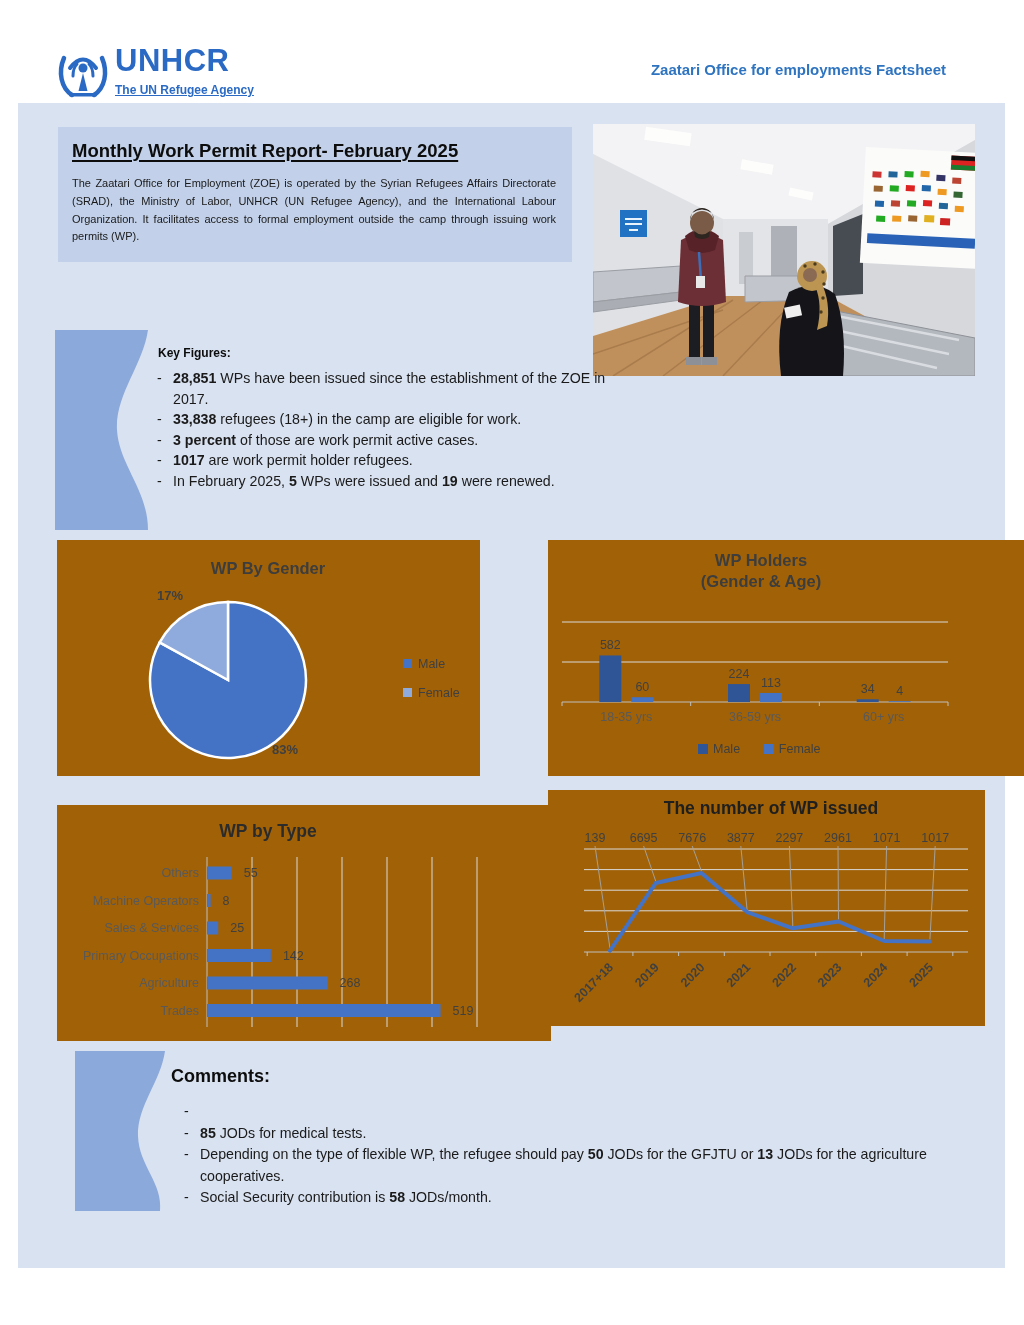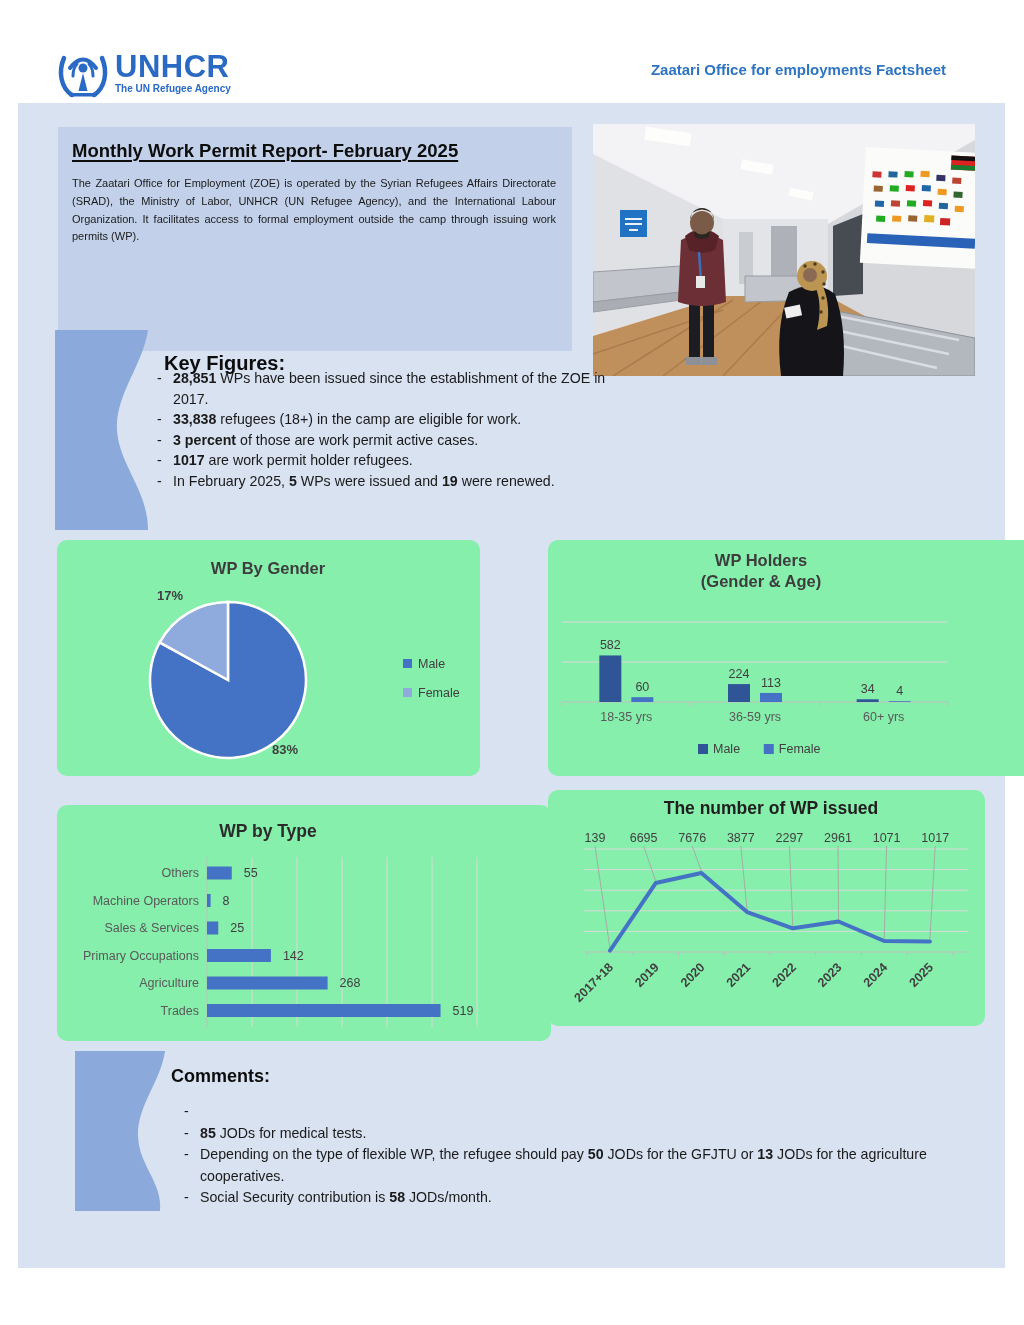--- a/index.html
+++ b/index.html
@@ -1,40 +1,40 @@
 <!DOCTYPE html>
 <html><head>
 <meta charset="utf-8">
 <style>
   html,body{margin:0;padding:0;background:#fff;}
   .page{position:relative;width:1024px;height:1325px;background:#ffffff;overflow:hidden;
         font-family:"Liberation Sans",sans-serif;color:#1a1a1a;}
   .panel{position:absolute;left:18px;top:103px;width:987px;height:1165px;background:#d9e2f1;}
   
-  .logo{position:absolute;left:57px;top:46px;display:flex;align-items:center;gap:6px;}
+  .logo{position:absolute;left:57px;top:46px;display:flex;align-items:flex-start;gap:6px;}
   .logo-text .logo-name{font-size:31px;font-weight:bold;color:#2a6ac5;line-height:0.95;letter-spacing:0.5px;}
-  .logo-text .logo-tag{font-size:10px;font-weight:bold;color:#2a6ac5;margin-top:2px;}
+  .logo-text .logo-tag{font-size:12px;font-weight:bold;color:#2a6ac5;margin-top:8px;text-decoration:underline;}
   .factsheet-title{position:absolute;top:61px;right:78px;font-size:15px;font-weight:bold;color:#2e74c0;}
   
-  .title-box{position:absolute;left:58px;top:127px;width:514px;height:224px;background:#c2d1e9;
+  .title-box{position:absolute;left:58px;top:127px;width:514px;height:135px;background:#c2d1e9;
              box-sizing:border-box;padding:13px 16px 10px 14px;}
   .title-box h1{margin:0 0 13px 0;font-size:18.5px;font-weight:bold;color:#0d0d0d;
                 text-decoration:underline;text-decoration-thickness:2px;text-underline-offset:3px;}
   .title-box p{margin:0;font-size:11px;line-height:1.62;text-align:justify;color:#1a1a1a;}
   .photo{position:absolute;left:593px;top:124px;width:382px;height:252px;}
   
   .blob{position:absolute;}
   .blob-key{left:55px;top:330px;width:93px;height:200px;}
-  .kf-heading{position:absolute;left:150px;top:338px;margin:14px;font-size:20px;font-weight:bold;color:#0d0d0d;}
+  .kf-heading{position:absolute;left:150px;top:338px;margin:8px;font-size:12px;font-weight:bold;color:#0d0d0d;}
   .rich-list{position:absolute;margin:0;padding:0;list-style:none;font-size:14.2px;color:#1a1a1a;}
   .kf-list{left:157px;top:368px;width:484px;line-height:1.45;}
   .rich-list li{display:flex;gap:9px;}
   .rich-list .dash{flex:none;width:7px;}
   
-  .card{position:absolute;background:#86efac;border-radius:10px;}
+  .card{position:absolute;background:#a16207;}
   .card1{left:57px;top:540px;width:423px;height:236px;}
   .card2{left:548px;top:540px;width:497px;height:236px;}
   .card3{left:57px;top:805px;width:494px;height:236px;text-decoration:underline;}
   .card4{left:548px;top:790px;width:427px;height:236px;padding-left:10px;}
   .card svg{display:block;}
   svg text{font-family:"Liberation Sans",sans-serif;}
   
   .blob-comments{left:75px;top:1051px;width:90px;height:160px;}
   .comments-heading{position:absolute;left:163px;top:1058px;margin:8px;font-size:18px;font-weight:bold;color:#0d0d0d;}
   .comments-list{left:184px;top:1101px;width:770px;line-height:1.52;}

